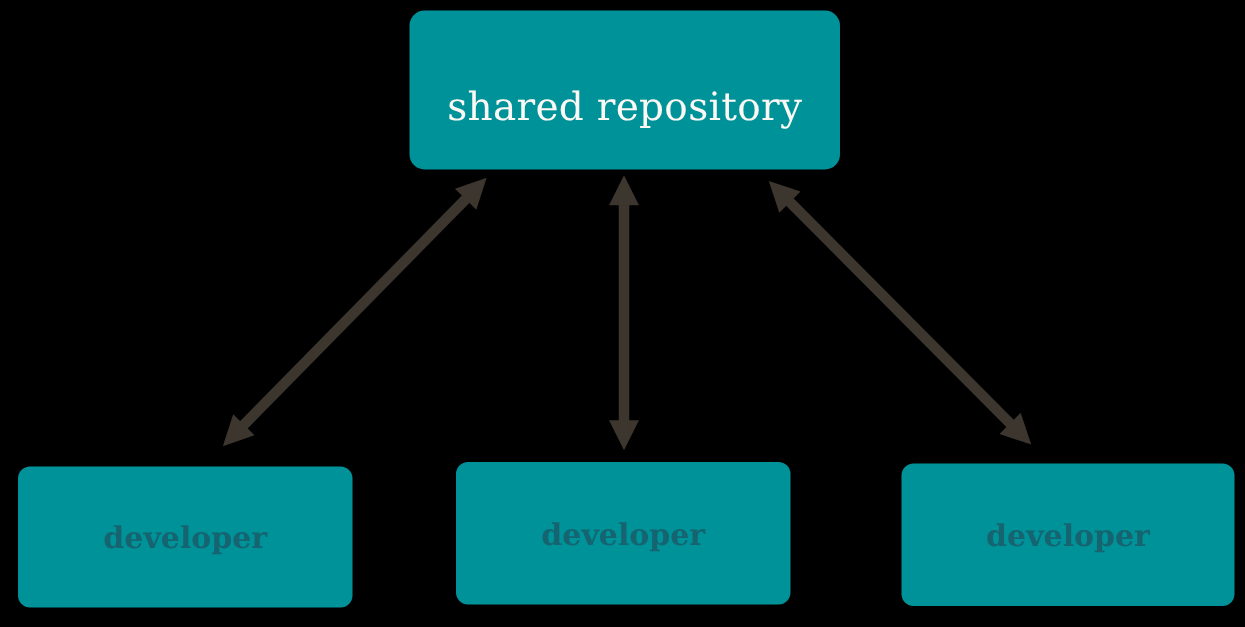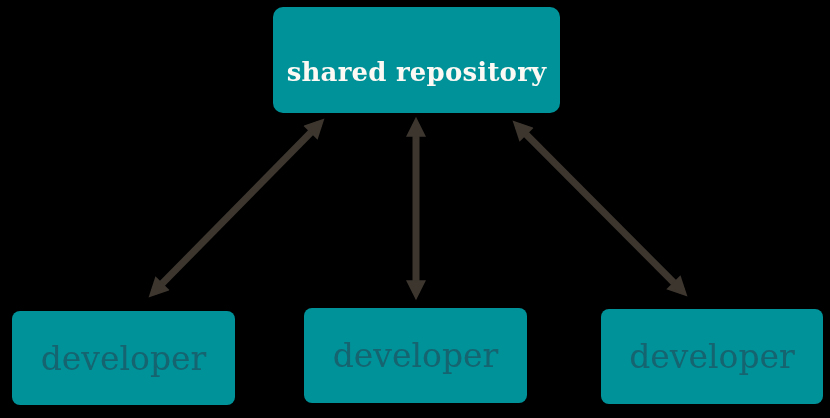--- a/index.html
+++ b/index.html
@@ -26,31 +26,31 @@
   .node.repo {
     left: 273px;
     top: 7px;
     width: 287px;
     height: 106px;
     border-radius: 10px;
   }
   .node.repo .label {
     color: var(--title-text, #FCF9F4);
     font-size: 26px;
-    font-weight: bold;
+    font-weight: normal;
     letter-spacing: 0.2px;
     margin-top: 23px;
   }
   .node.dev {
     border-radius: 8px;
   }
   .node.dev .label {
     color: var(--developer-text, #156470);
-    font-size: 33px;
-    font-weight: normal;
+    font-size: 20px;
+    font-weight: bold;
   }
   .node.dev1 { left: 12px;  top: 311px; width: 223px; height: 94px; }
   .node.dev2 { left: 304px; top: 308px; width: 223px; height: 95px; }
   .node.dev3 { left: 601px; top: 309px; width: 222px; height: 95px; }
   .arrow-layer {
     position: absolute;
     inset: 0;
     pointer-events: none;
   }
   .arrow-line {

